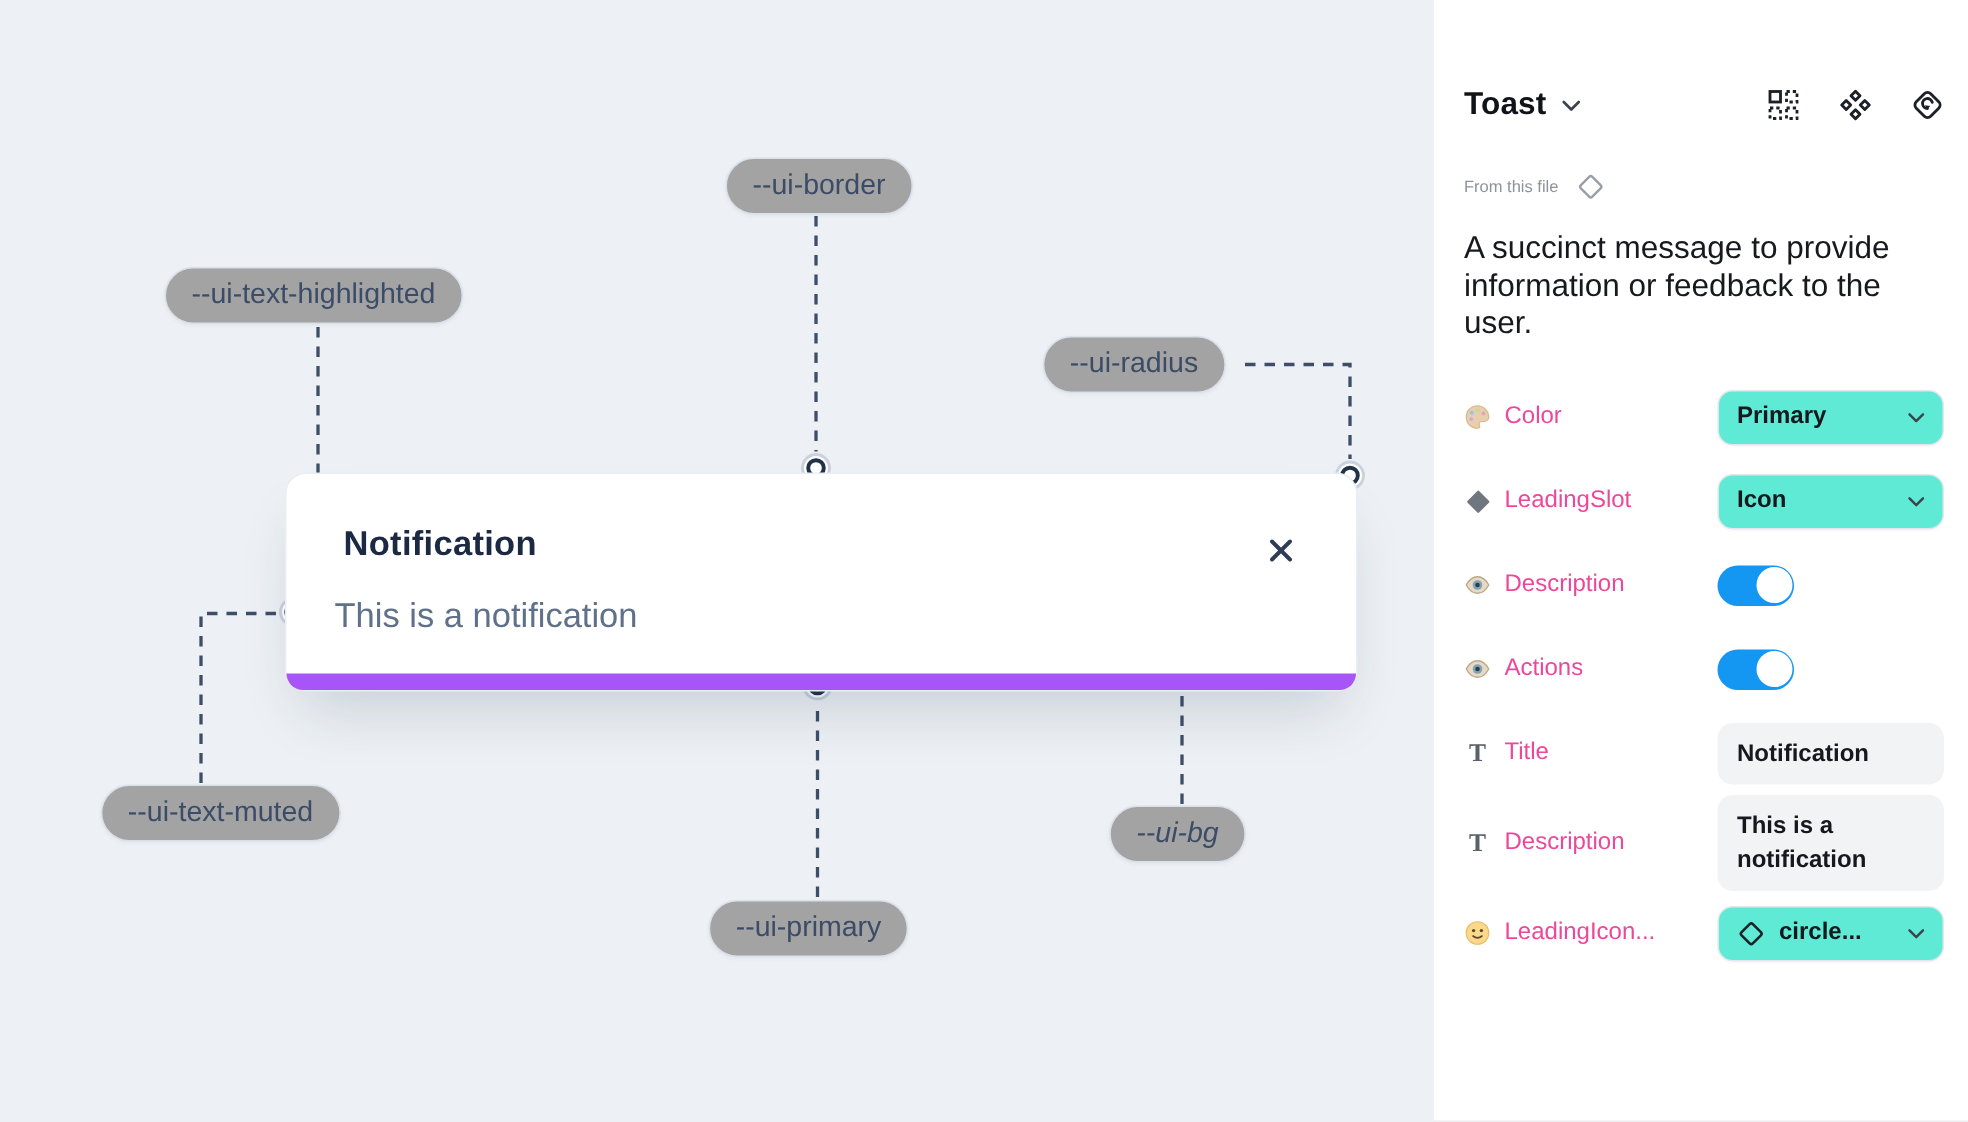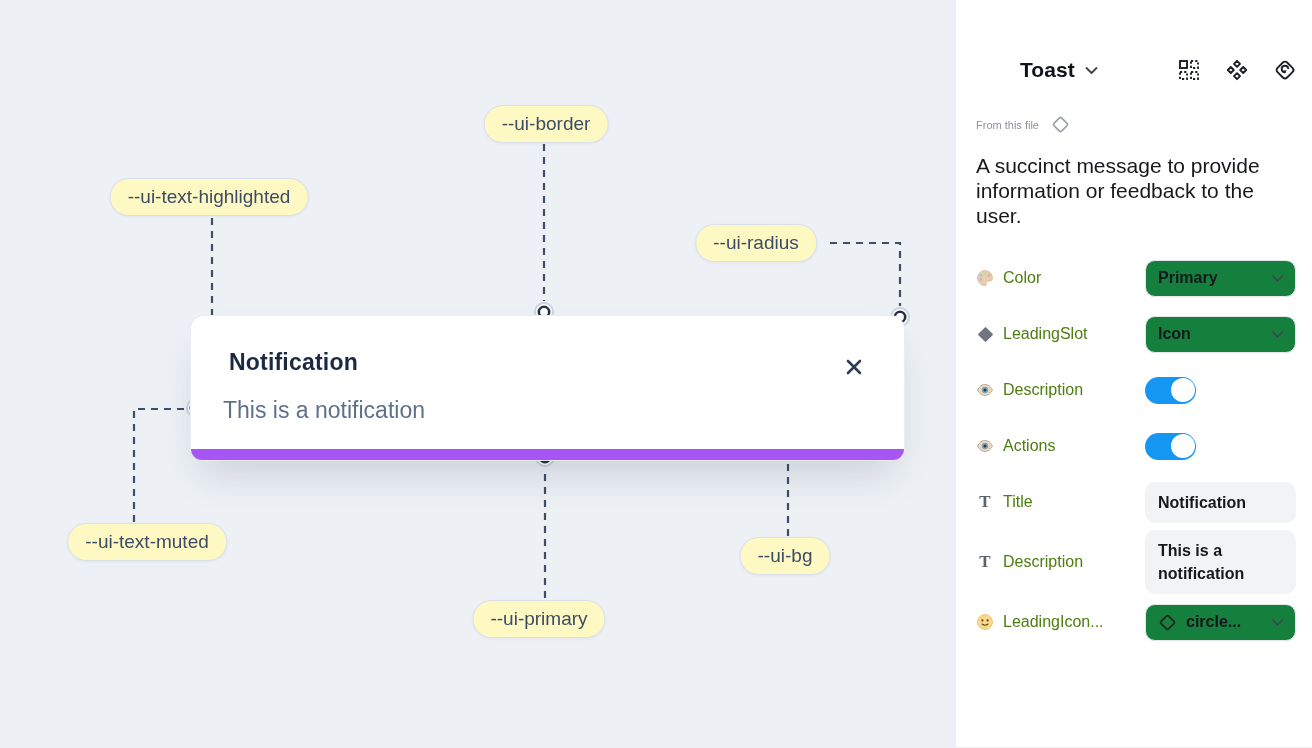--- a/index.html
+++ b/index.html
@@ -45,42 +45,41 @@
   .toast-bar {
     position:absolute; left:0; bottom:0;
     width:100%; height:11px;
     background:#a855f7;
     border-radius:0 0 13px 13px;
   }
 
   .pill {
     position:absolute;
     transform:translate(-50%,-50%);
-    background:#fef9c3;
+    background:#a3a3a3;
     border:1px solid #d9e0ea;
     border-radius:19px;
     padding:7px 17px;
     font-size:19px;
     color:#3c4c66;
     white-space:nowrap;
     box-shadow:0 1px 3px rgba(30,45,70,0.06);
   }
 
   
   .panel {
     width:356px; height:748px;
     background:#ffffff;
     padding:0 16px 0 20px;
     flex:none;
     border-bottom:1px solid #ececee;
   }
   .panel-header {
     display:flex; align-items:center;
     padding-top:58px;
-    margin-left:44px;
   }
   .panel-title {
     font-size:21px; font-weight:700; color:#101318;
     letter-spacing:0.1px;
   }
   .panel-title-chevron { margin-left:10px; display:flex; cursor:pointer; }
   .header-spacer { flex:1; }
   .header-icons { display:flex; gap:26px; align-items:center; }
   .hicon { width:22px; height:22px; display:flex; cursor:pointer; }
 
@@ -96,33 +95,33 @@
   }
 
   .rows { margin-top:22px; }
   .prow {
     display:flex; align-items:center; justify-content:space-between;
     min-height:56px;
   }
   .prow.tall { min-height:64px; }
   .prow-label { display:flex; align-items:center; gap:9px; min-width:0; }
   .prow-label .txt {
-    font-size:16px; color:#4d7c0f;
+    font-size:16px; color:#ec4899;
     white-space:nowrap; overflow:hidden; text-overflow:ellipsis;
   }
   .licon { width:18px; height:18px; flex:none; display:flex; align-items:center; justify-content:center; }
   .diamond-solid {
     width:11px; height:11px; background:#6f7680; transform:rotate(45deg);
     border-radius:1px;
   }
   .t-glyph { font-family:"Liberation Serif", serif; font-weight:700; font-size:17px; color:#5b6168; }
 
   .ctl-dropdown {
     width:151px; height:37px;
-    background:#15803d;
+    background:#5eead4;
     border:1px solid #e3e6ea;
     border-radius:10px;
     display:flex; align-items:center;
     padding:0 12px;
     box-shadow:0 1px 2px rgba(0,0,0,0.03);
     cursor:pointer; flex:none;
   }
   .ctl-dropdown .val {
     font-size:16px; font-weight:700; color:#15181c;
     white-space:nowrap; overflow:hidden; text-overflow:ellipsis;
@@ -211,21 +210,21 @@
         </svg>
     </div>
     <div class="toast-bar"></div>
   </div>
 
   <div class="pill" style="left:546px; top:124px;">--ui-border</div>
   <div class="pill" style="left:209px; top:197px;">--ui-text-highlighted</div>
   <div class="pill" style="left:756px; top:243px;">--ui-radius</div>
   <div class="pill" style="left:147px; top:542px;">--ui-text-muted</div>
   <div class="pill" style="left:539px; top:619px;">--ui-primary</div>
-  <div class="pill" style="left:785px; top:556px;">--ui-bg</div>
+  <div class="pill" style="left:785px; top:556px;font-style:italic;">--ui-bg</div>
 </div>
 
 <div class="panel">
 
   <div class="panel-header">
     <span class="panel-title">Toast</span>
     <span class="panel-title-chevron">
       <svg width="13" height="9" viewBox="0 0 13 9">
           <path d="M1.5 2 L6.5 7 L11.5 2" fill="none" stroke="#3d434b" stroke-width="1.8" stroke-linecap="round" stroke-linejoin="round"></path>
         </svg>

